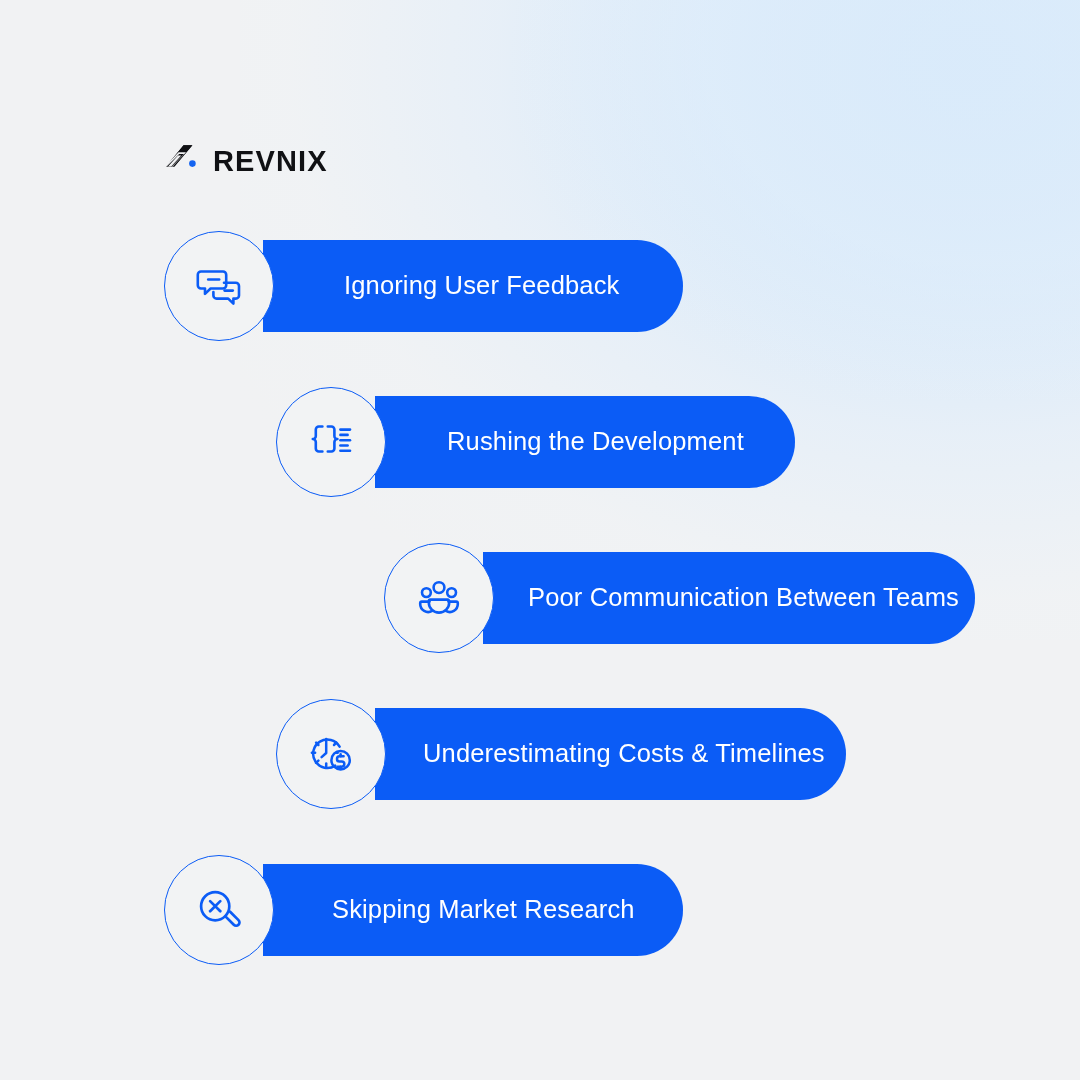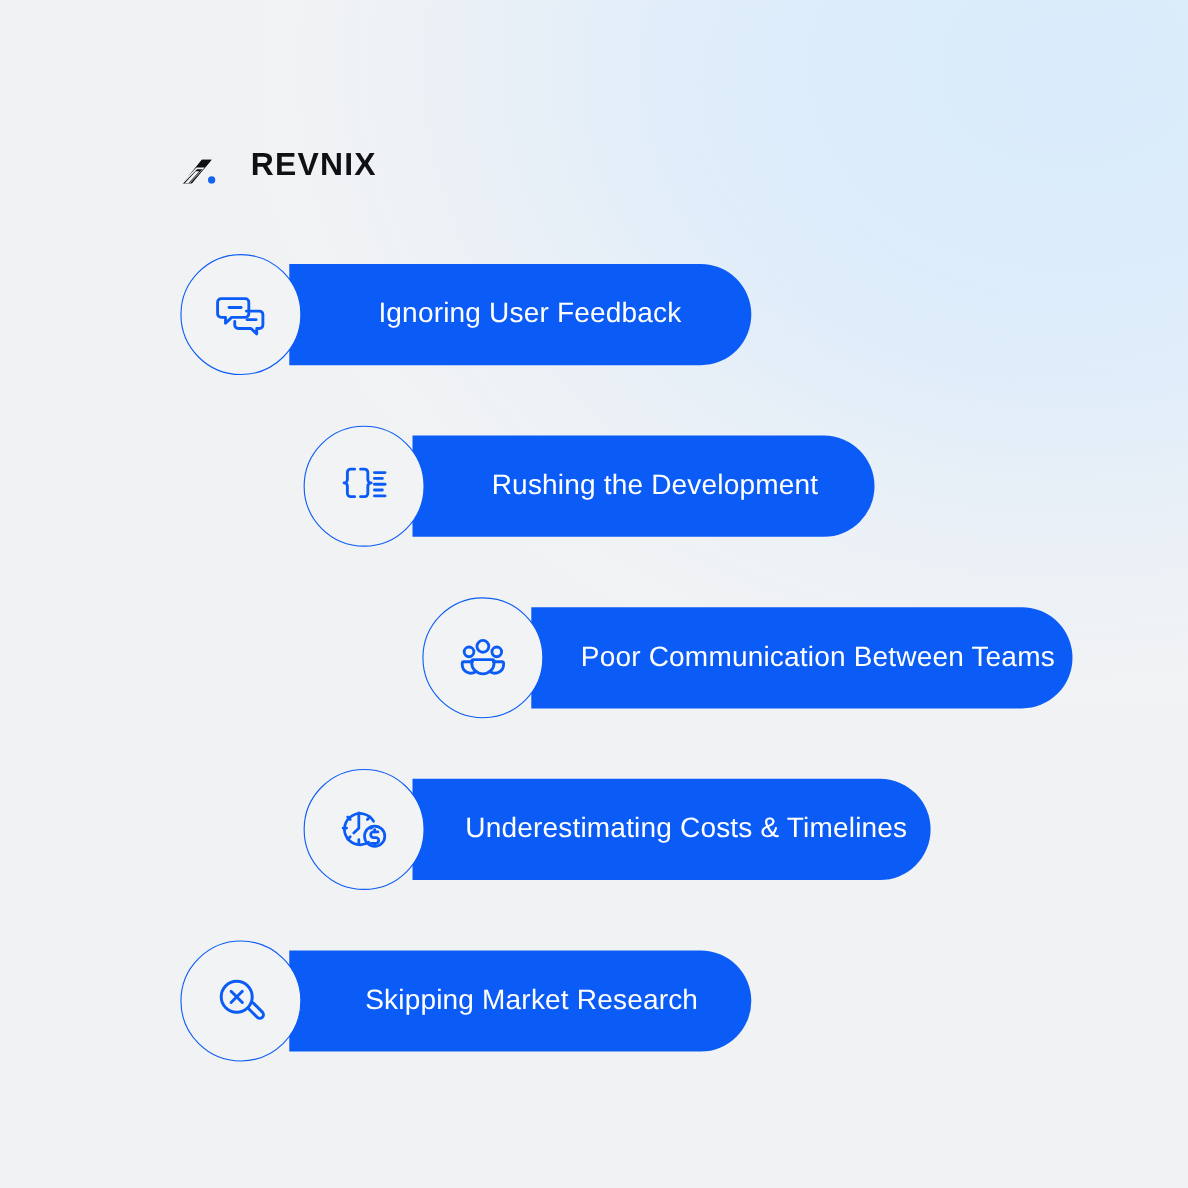--- a/index.html
+++ b/index.html
@@ -49,22 +49,22 @@
                 rgba(242,242,243,0) 78%);
     pointer-events: none;
   }
 
   
   .logo {
     position: absolute;
     left: 162px;
     top: 136px;
     display: flex;
-    align-items: flex-start;
-    gap: 26px;
+    align-items: flex-end;
+    gap: 11px;
   }
   .logo-mark {
     width: 40px;
     height: 40px;
     display: block;
   }
   .logo-word {
     font-family: "Liberation Sans", sans-serif;
     font-size: 29px;
     font-weight: bold;

